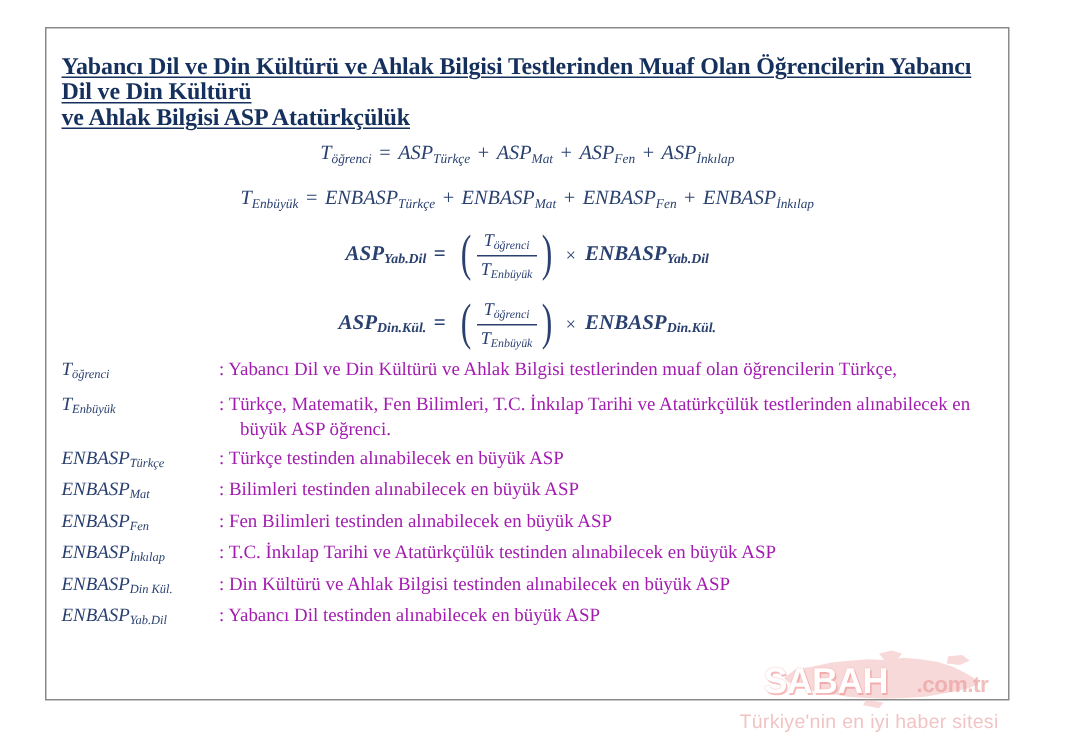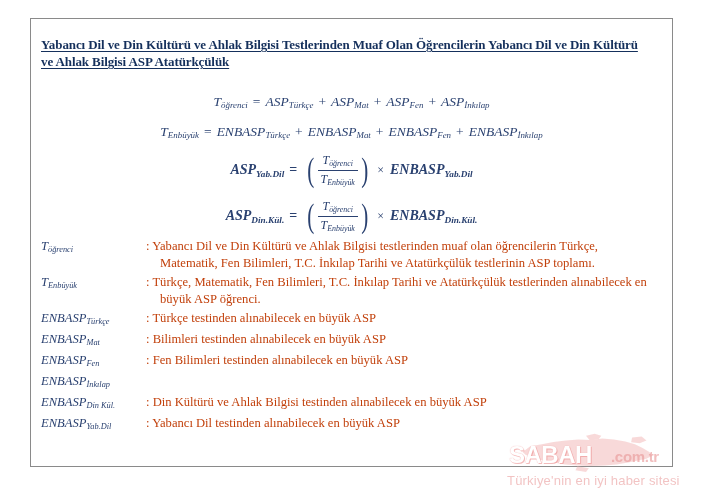--- a/index.html
+++ b/index.html
@@ -28,21 +28,21 @@
   }
 
   
   .doc-title {
     position: absolute;
     left: 10px;
     top: 17px;
     width: 624px;
     font-family: "Liberation Serif", "DejaVu Serif", serif;
     font-weight: bold;
-    font-size: 13px;
+    font-size: 16px;
     line-height: 17px;
     color: #15305c;
     letter-spacing: -0.1px;
   }
   .doc-title .u-line {
     text-decoration: underline;
     text-underline-offset: 2px;
     text-decoration-thickness: 1px;
   }
 
@@ -139,21 +139,21 @@
     line-height: 17px;
     color: #2a4170;
     white-space: nowrap;
   }
   .def-term sub.s { vertical-align: -0.25em; }
   .def-desc {
     flex: 1 1 auto;
     font-family: "Liberation Serif", "DejaVu Serif", serif;
     font-size: 12.6px;
     line-height: 16.5px;
-    color: #c2410c;
+    color: #a21caf;
   }
   .def-desc .cont {
     display: block;
     padding-left: 14px;
   }
   .def-row.spaced { margin-bottom: 3px; }
 
   
   .watermark {
     position: absolute;
@@ -190,21 +190,21 @@
     left: 118px;
     top: 23px;
     font-family: "Liberation Sans", "DejaVu Sans", sans-serif;
     font-weight: bold;
     font-size: 15px;
     color: rgba(233,150,150,0.62);
     letter-spacing: -0.3px;
   }
   .wm-tag {
     position: absolute;
-    left: 14px;
+    left: 0;
     top: 48px;
     font-family: "Liberation Sans", "DejaVu Sans", sans-serif;
     font-size: 13px;
     color: rgba(233,155,155,0.60);
     letter-spacing: 0.2px;
     white-space: nowrap;
   }
 </style>
 </head>
 <body>
@@ -272,21 +272,20 @@
       <span class="sym"><span>ENBASP</span><sub class="s">Din.Kül.</sub></span>
     </div>
   </div>
 
   <div class="defs">
 
     <div class="def-row spaced">
       <div class="def-term"><span>T</span><sub class="s">öğrenci</sub></div>
       <div class="def-desc">
         <span>: Yabancı Dil ve Din Kültürü ve Ahlak Bilgisi testlerinden muaf olan öğrencilerin Türkçe,</span>
-        <span class="cont">Matematik, Fen Bilimleri, T.C. İnkılap Tarihi ve Atatürkçülük testlerinin ASP toplamı.</span>
       </div>
     </div>
 
     <div class="def-row spaced">
       <div class="def-term"><span>T</span><sub class="s">Enbüyük</sub></div>
       <div class="def-desc">
         <span>: Türkçe, Matematik, Fen Bilimleri, T.C. İnkılap Tarihi ve Atatürkçülük testlerinden alınabilecek en</span>
         <span class="cont">büyük ASP öğrenci.</span>
       </div>
     </div>
@@ -301,20 +300,21 @@
       <div class="def-desc">: Bilimleri testinden alınabilecek en büyük ASP</div>
     </div>
 
     <div class="def-row">
       <div class="def-term"><span>ENBASP</span><sub class="s">Fen</sub></div>
       <div class="def-desc">: Fen Bilimleri testinden alınabilecek en büyük ASP</div>
     </div>
 
     <div class="def-row">
       <div class="def-term"><span>ENBASP</span><sub class="s">İnkılap</sub></div>
+      <div class="def-desc">: T.C. İnkılap Tarihi ve Atatürkçülük testinden alınabilecek en büyük ASP</div>
     </div>
 
     <div class="def-row">
       <div class="def-term"><span>ENBASP</span><sub class="s">Din Kül.</sub></div>
       <div class="def-desc">: Din Kültürü ve Ahlak Bilgisi testinden alınabilecek en büyük ASP</div>
     </div>
 
     <div class="def-row">
       <div class="def-term"><span>ENBASP</span><sub class="s">Yab.Dil</sub></div>
       <div class="def-desc">: Yabancı Dil testinden alınabilecek en büyük ASP</div>

